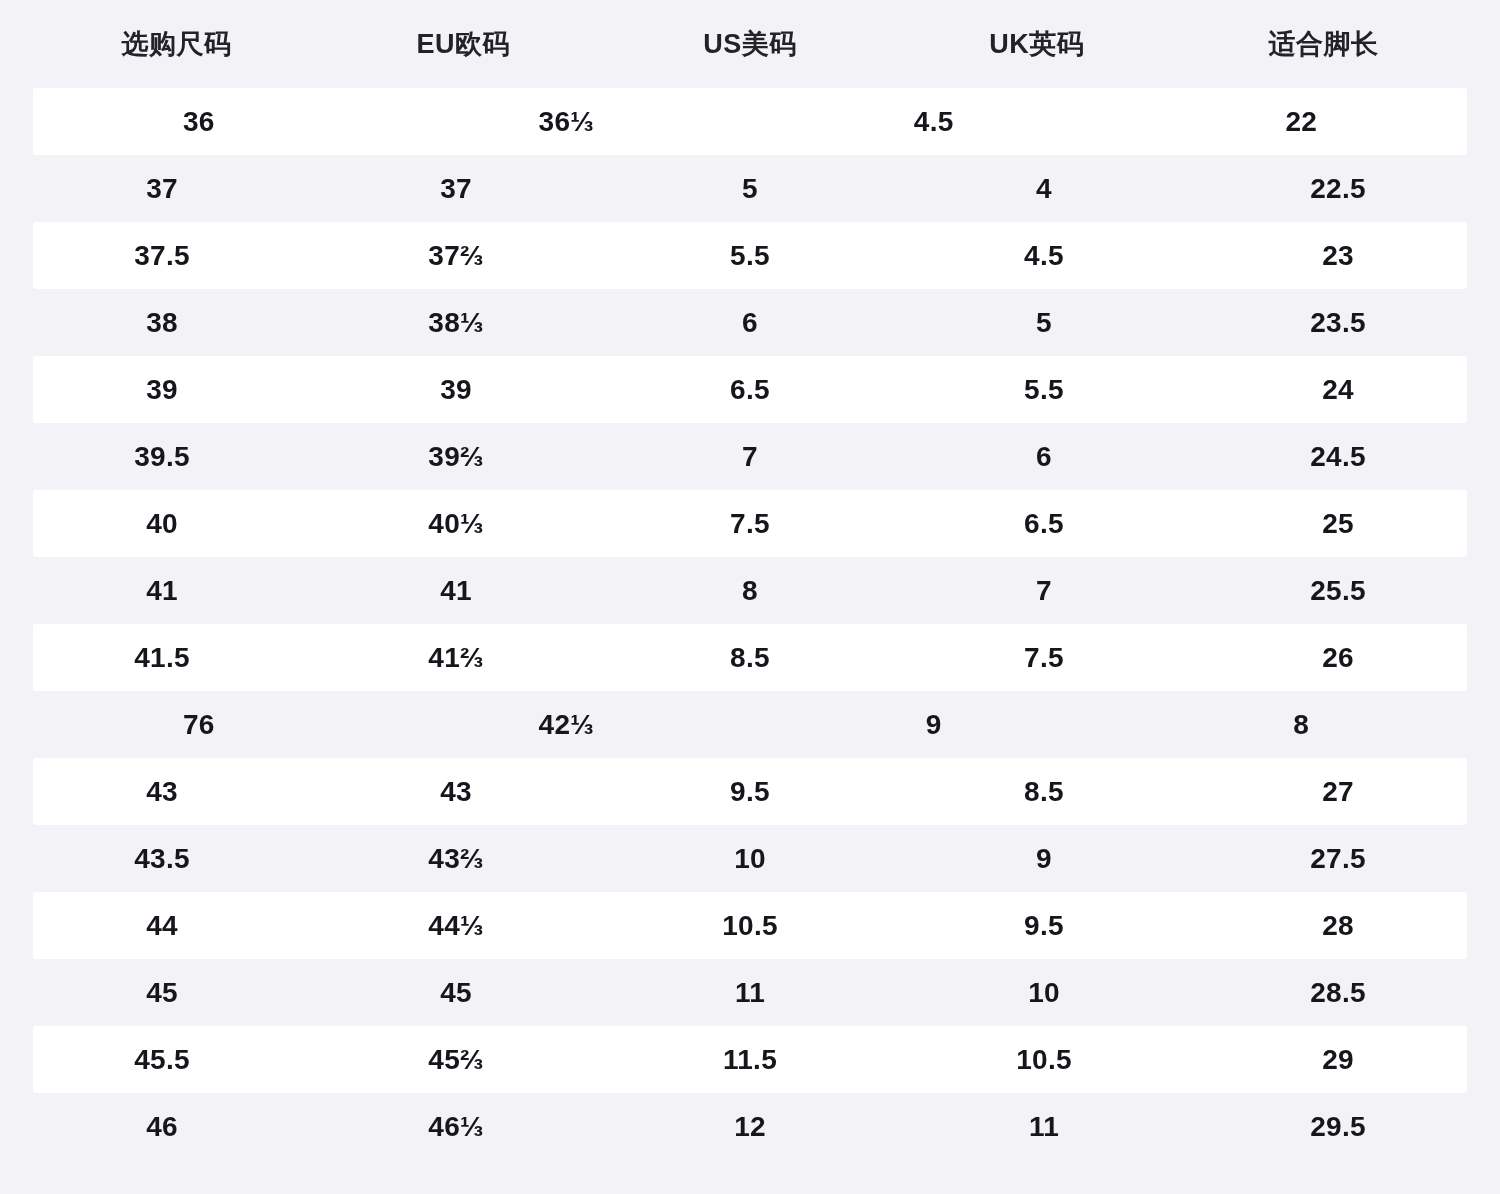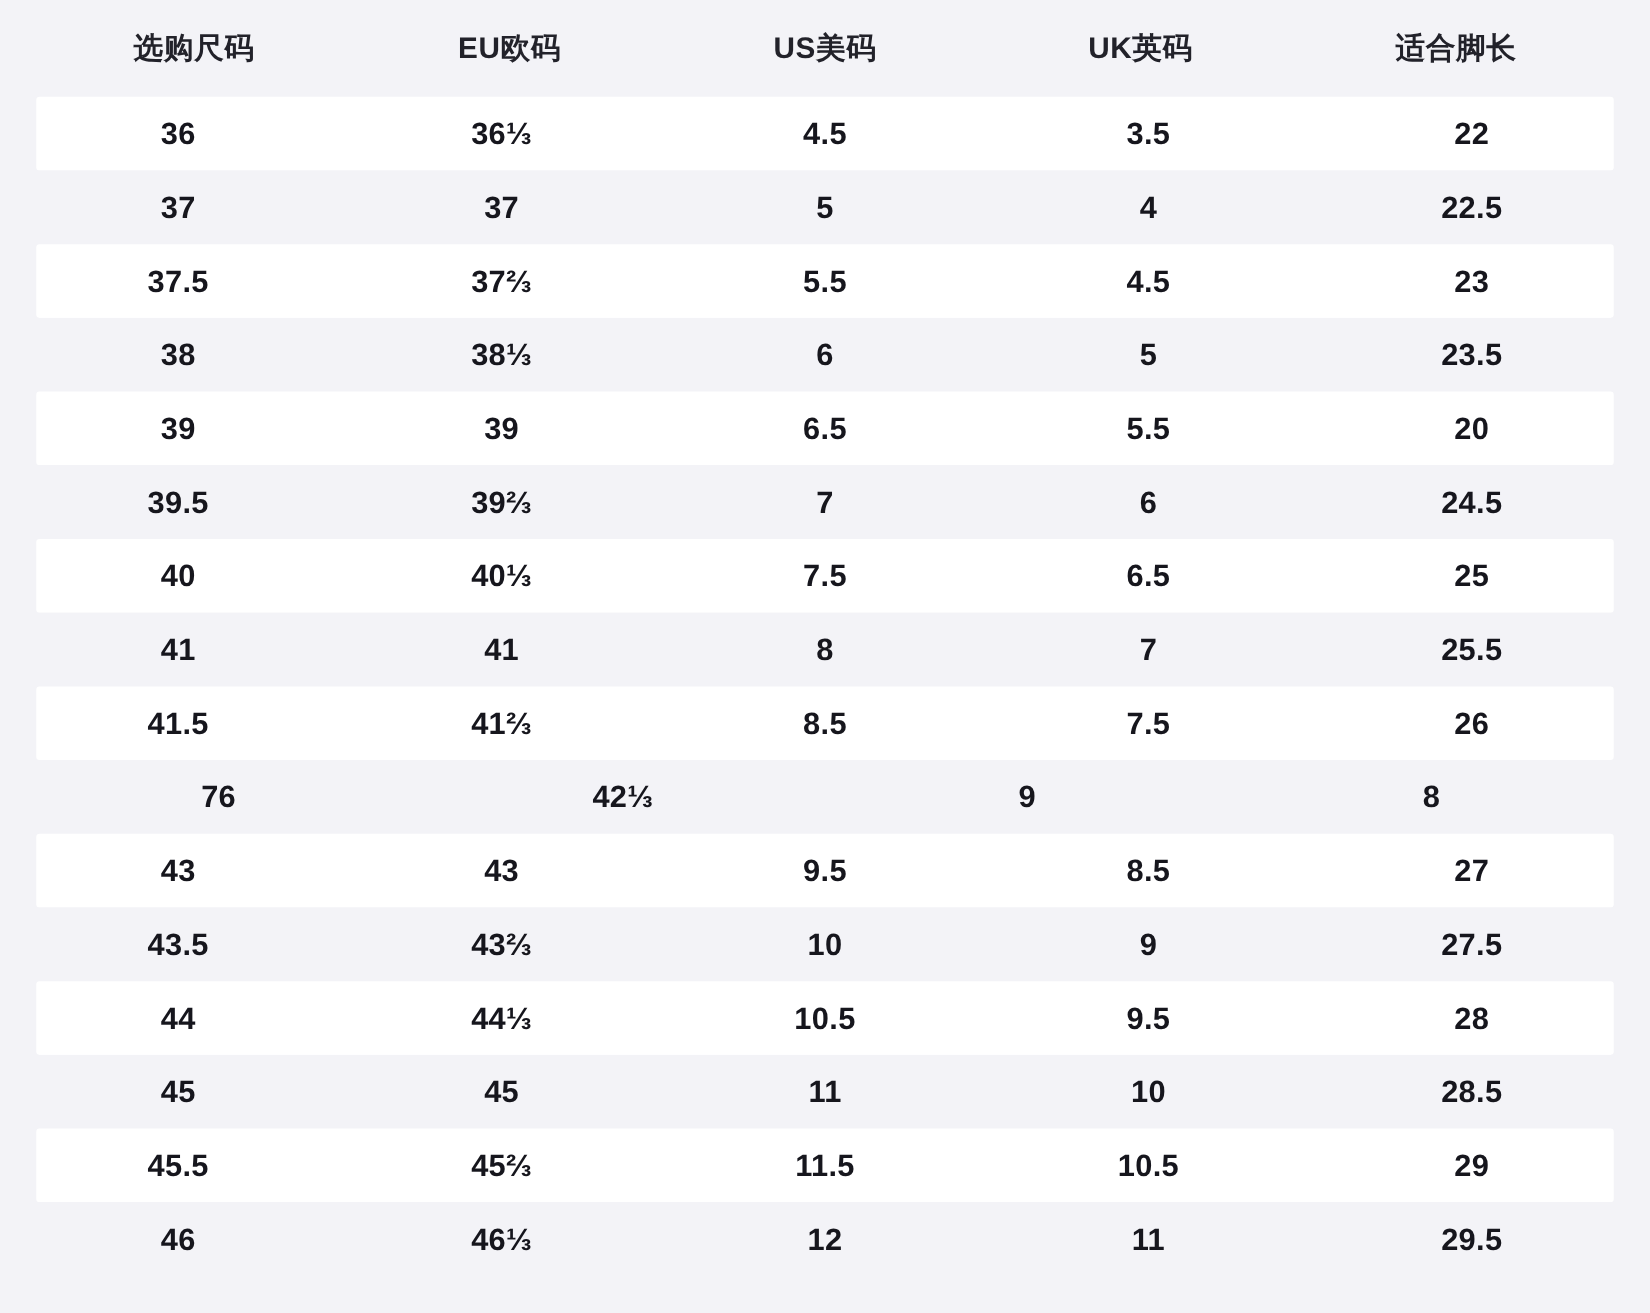--- a/index.html
+++ b/index.html
@@ -88,21 +88,20 @@
     <div class="hcell">US美码</div>
     <div class="hcell">UK英码</div>
     <div class="hcell">适合脚长</div>
   </div>
 
   <div class="chart-body" id="chart-body">
       <div class="chart-row light">
         <div class="cell">36</div>
         <div class="cell">36⅓</div>
         <div class="cell">4.5</div>
-        <div class="cell">3.5</div>
         <div class="cell">22</div>
       </div>
       <div class="chart-row dark">
         <div class="cell">37</div>
         <div class="cell">37</div>
         <div class="cell">5</div>
         <div class="cell">4</div>
         <div class="cell">22.5</div>
       </div>
       <div class="chart-row light">
@@ -117,21 +116,21 @@
         <div class="cell">38⅓</div>
         <div class="cell">6</div>
         <div class="cell">5</div>
         <div class="cell">23.5</div>
       </div>
       <div class="chart-row light">
         <div class="cell">39</div>
         <div class="cell">39</div>
         <div class="cell">6.5</div>
         <div class="cell">5.5</div>
-        <div class="cell">20</div>
+        <div class="cell">24</div>
       </div>
       <div class="chart-row dark">
         <div class="cell">39.5</div>
         <div class="cell">39⅔</div>
         <div class="cell">7</div>
         <div class="cell">6</div>
         <div class="cell">24.5</div>
       </div>
       <div class="chart-row light">
         <div class="cell">40</div>

